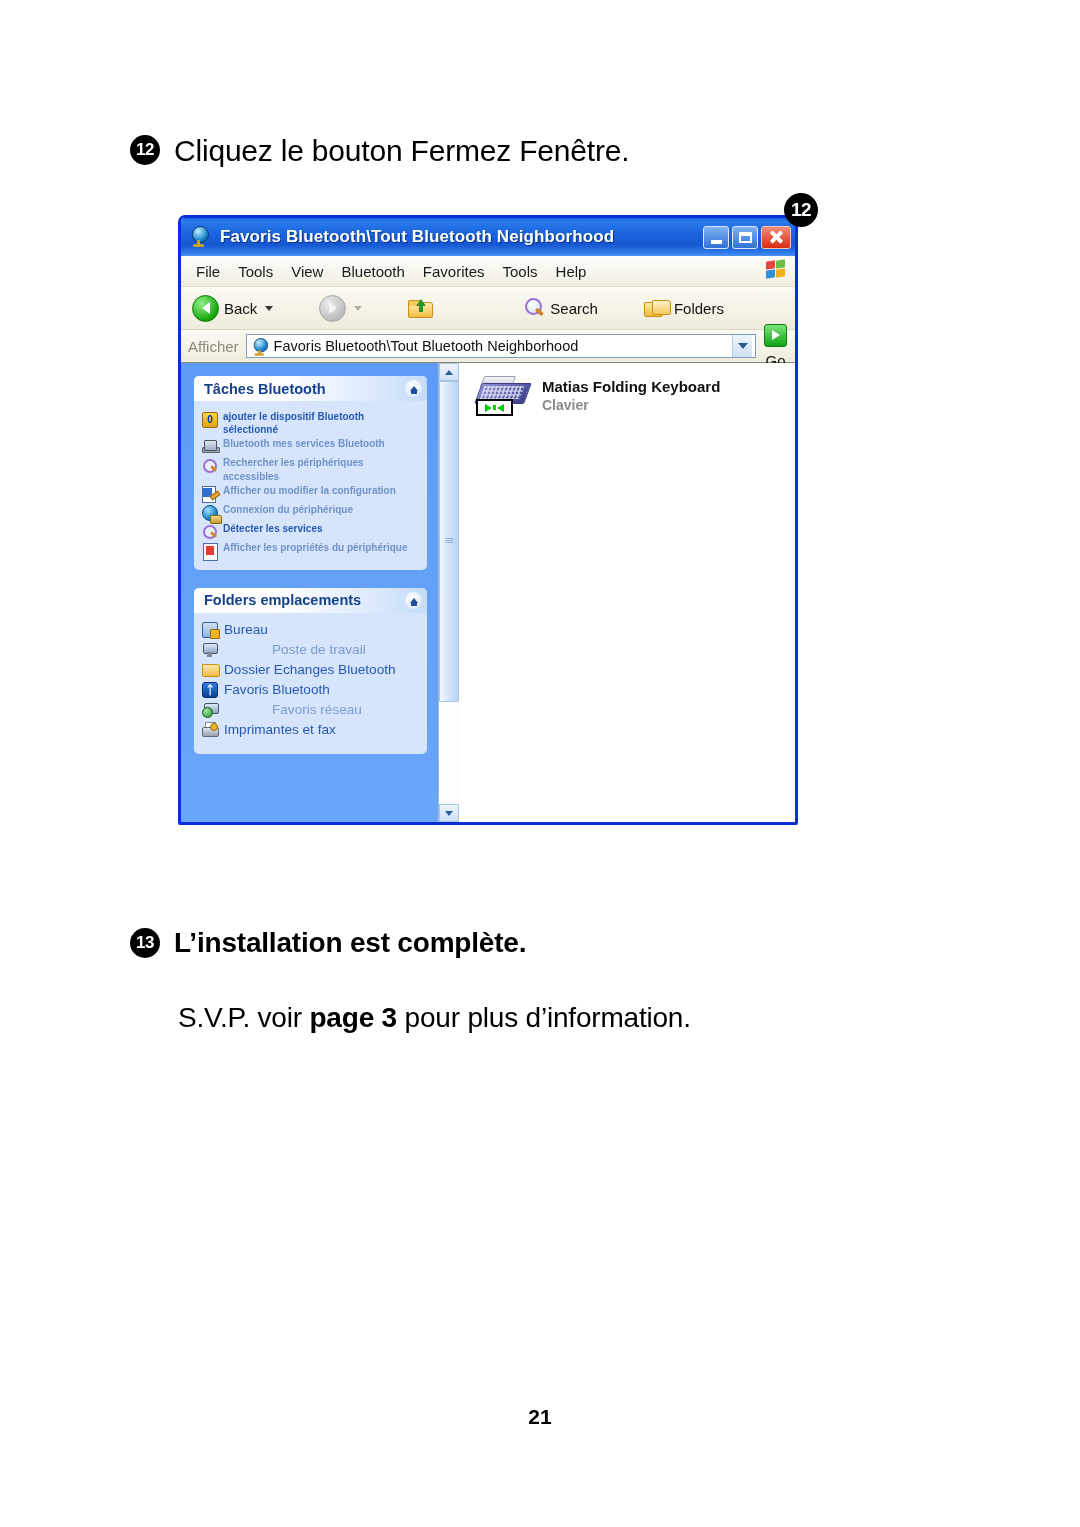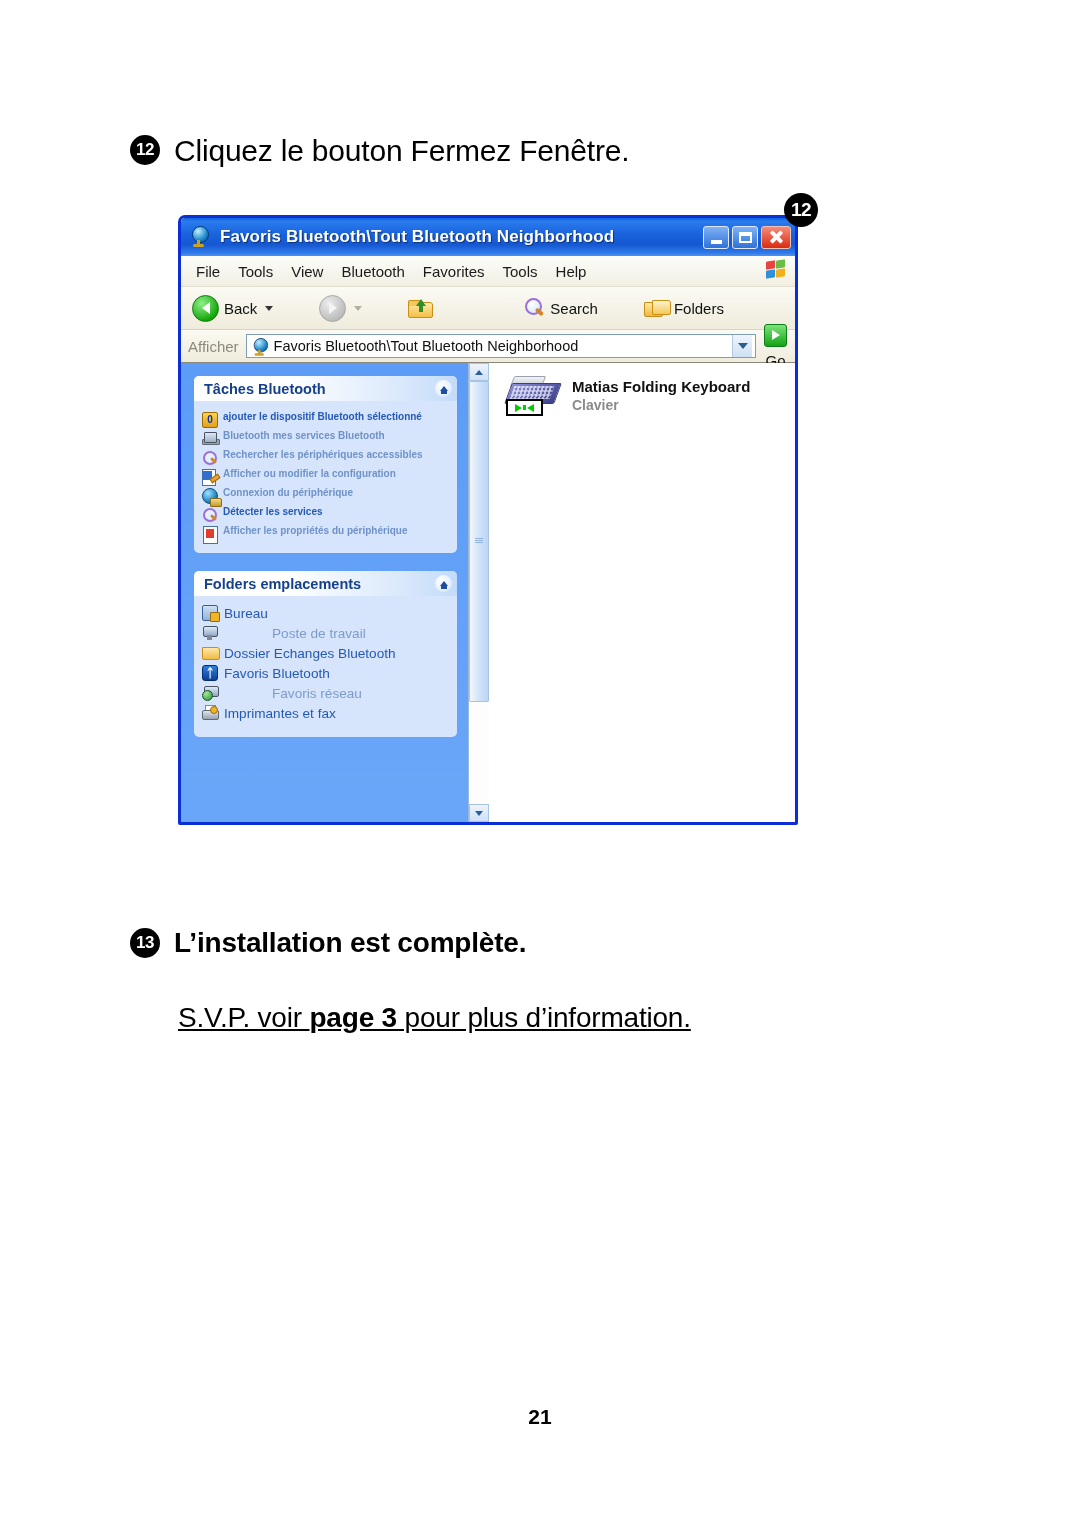--- a/index.html
+++ b/index.html
@@ -32,21 +32,21 @@
     line-height:1.05;
     white-space:nowrap;
   }
   .step-text.bold{font-weight:bold;font-size:28px;}
 
   #step12{left:130px;top:135px;}
   #step13{left:130px;top:928px;}
 
   .subnote{
     position:absolute;left:178px;top:1002px;
-    font-size:28px;color:#000;white-space:nowrap;letter-spacing:-0.2px;text-decoration:underline;
+    font-size:28px;color:#000;white-space:nowrap;letter-spacing:-0.2px;
   }
   .subnote b{font-weight:bold;}
 
   .page-number{
     position:absolute;left:0;right:0;top:1405px;
     text-align:center;font-size:21px;font-weight:bold;color:#000;
   }
 
   
   .winwrap{position:absolute;left:178px;top:215px;width:620px;height:610px;}
@@ -211,21 +211,21 @@
     width:21px;height:21px;border:1px solid #0d7d17;border-radius:3px;
     background:linear-gradient(to bottom,#7ce47a,#13a314);
     display:flex;align-items:center;justify-content:center;
   }
   .go-arrow{width:0;height:0;border-top:5px solid transparent;border-bottom:5px solid transparent;border-left:8px solid #fff;}
   .go-label{font-size:15px;color:#111;}
 
   
   .client{flex:1 1 auto;display:flex;min-height:0;background:#5b9bf5;}
   .sidebar{
-    width:287px;flex:0 0 auto;
+    width:257px;flex:0 0 auto;
     background:linear-gradient(to bottom,#5d9cf6,#6aa6f8);
     padding:13px 11px 0 13px;box-sizing:border-box;overflow:hidden;
   }
   .panel{
     background:#d6e5fb;border-radius:5px;margin-bottom:18px;overflow:hidden;
     box-shadow:0 0 0 0 transparent;
   }
   .panel-head{
     height:25px;display:flex;align-items:center;justify-content:space-between;
     padding:0 5px 0 10px;

